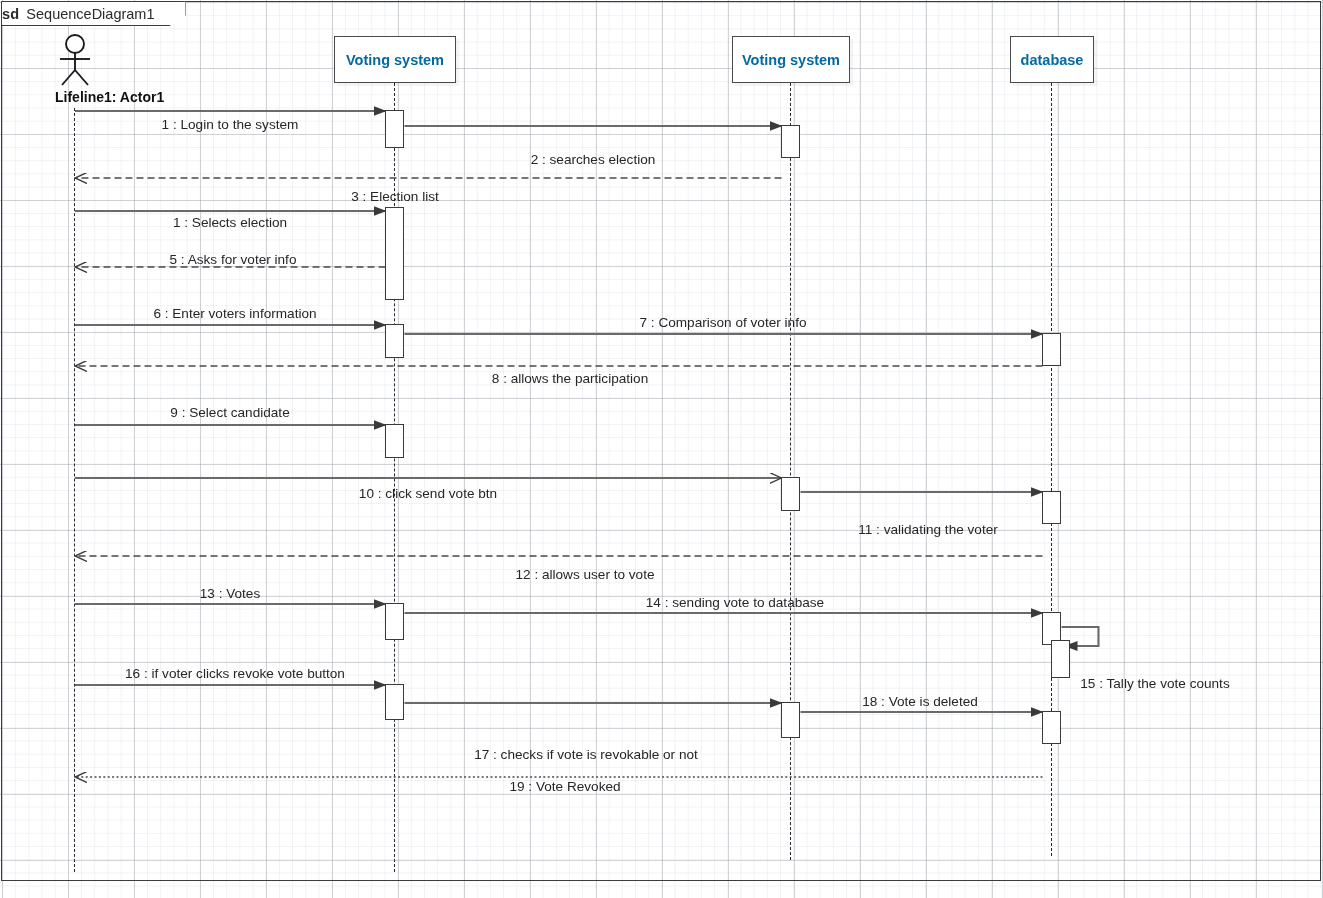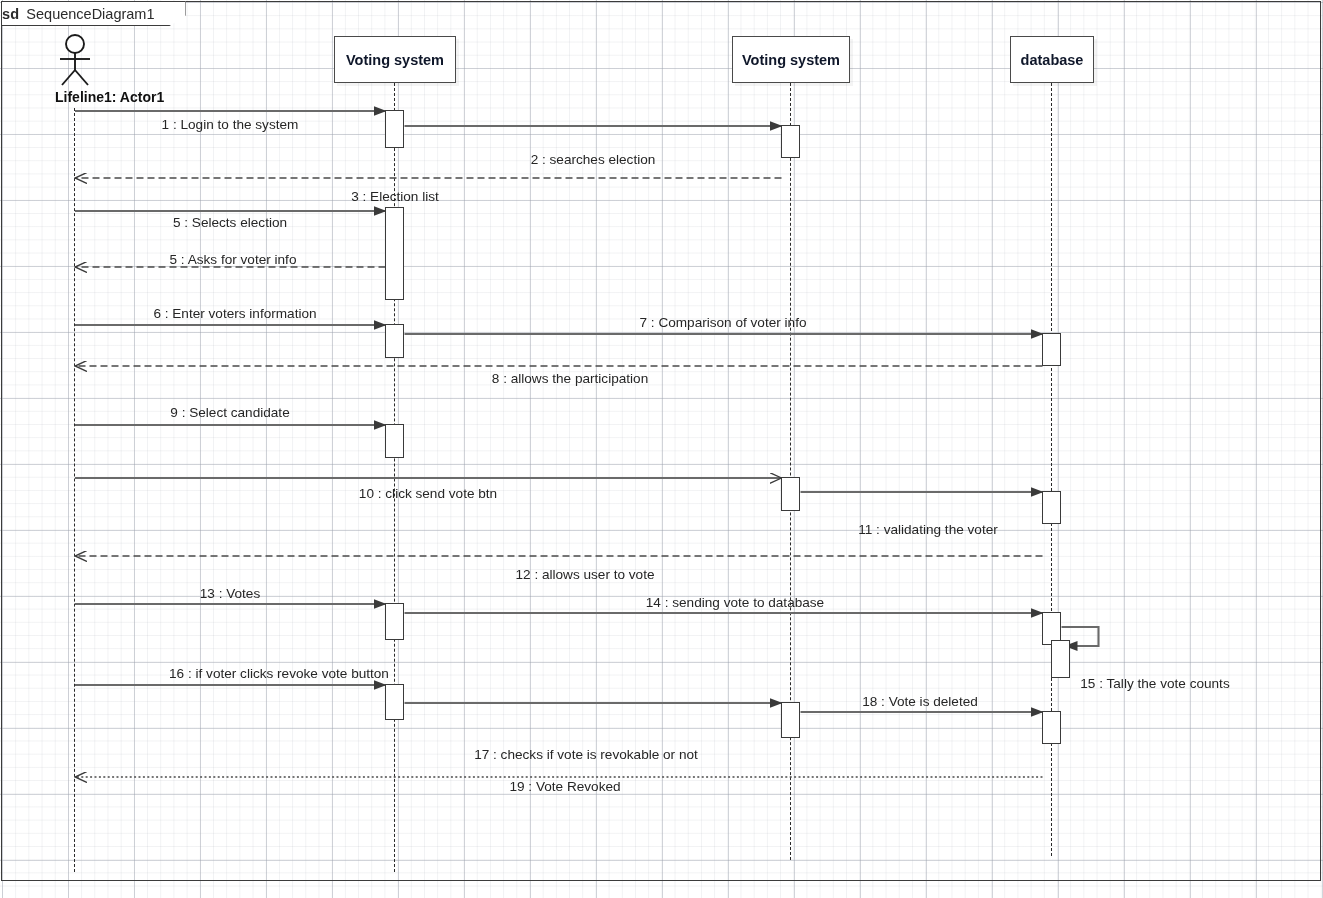--- a/index.html
+++ b/index.html
@@ -67,21 +67,21 @@
   .head-box {
     position: absolute;
     box-sizing: border-box;
     border: 1.8px solid #4a4a4a;
     background: #ffffff;
     display: flex;
     align-items: center;
     justify-content: center;
     font-size: 14.5px;
     font-weight: bold;
-    color: #0f172a;
+    color: #0369a1;
     box-shadow: 3px 3px 0 rgba(0,0,0,0.045);
     white-space: nowrap;
   }
 
   
   #actor-figure { position: absolute; }
   #actor-label {
     position: absolute;
     font-size: 14px;
     font-weight: bold;
@@ -215,31 +215,31 @@
         <path fill="none" stroke="#6a6a6a" stroke-width="2.1" d="M404.5,703 L781.5,703" marker-end="url(#ah-filled-r)"></path>
         <path fill="none" stroke="#6a6a6a" stroke-width="2.1" d="M800.5,712 L1042.5,712" marker-end="url(#ah-filled-r)"></path>
         <path fill="none" stroke="#4a4a4a" stroke-width="1.4" stroke-dasharray="2,2.4" d="M1042.5,777 L75,777" marker-end="url(#ah-open)"></path>
       </g>
   </svg>
 
   <div id="msg-labels">
       <div class="msg-label" style="left: 230px; top: 117px;">1 : Login to the system</div>
       <div class="msg-label" style="left: 593px; top: 152px;">2 : searches election</div>
       <div class="msg-label" style="left: 395px; top: 189px;">3 : Election list</div>
-      <div class="msg-label" style="left: 230px; top: 215px;">5 : Selects election</div>
+      <div class="msg-label" style="left: 230px; top: 215px;">1 : Selects election</div>
       <div class="msg-label" style="left: 233px; top: 252px;">5 : Asks for voter info</div>
       <div class="msg-label" style="left: 235px; top: 306px;">6 : Enter voters information</div>
       <div class="msg-label" style="left: 723px; top: 315px;">7 : Comparison of voter info</div>
       <div class="msg-label" style="left: 570px; top: 371px;">8 : allows the participation</div>
       <div class="msg-label" style="left: 230px; top: 405px;">9 : Select candidate</div>
       <div class="msg-label" style="left: 428px; top: 486px;">10 : click send vote btn</div>
       <div class="msg-label" style="left: 928px; top: 522px;">11 : validating the voter</div>
       <div class="msg-label" style="left: 585px; top: 567px;">12 : allows user to vote</div>
       <div class="msg-label" style="left: 230px; top: 586px;">13 : Votes</div>
       <div class="msg-label" style="left: 723px; top: 595px; margin-left: 12px;">14 : sending vote to database</div>
       <div class="msg-label" style="left: 1155px; top: 676px;">15 : Tally the vote counts</div>
-      <div class="msg-label" style="left: 235px; top: 666px; margin-left: 44px;">16 : if voter clicks revoke vote button</div>
+      <div class="msg-label" style="left: 235px; top: 666px;">16 : if voter clicks revoke vote button</div>
       <div class="msg-label" style="left: 586px; top: 747px;">17 : checks if vote is revokable or not</div>
       <div class="msg-label" style="left: 920px; top: 694px;">18 : Vote is deleted</div>
       <div class="msg-label" style="left: 565px; top: 779px;">19 : Vote Revoked</div>
     </div>
 
 </div>
 
 </body></html>

